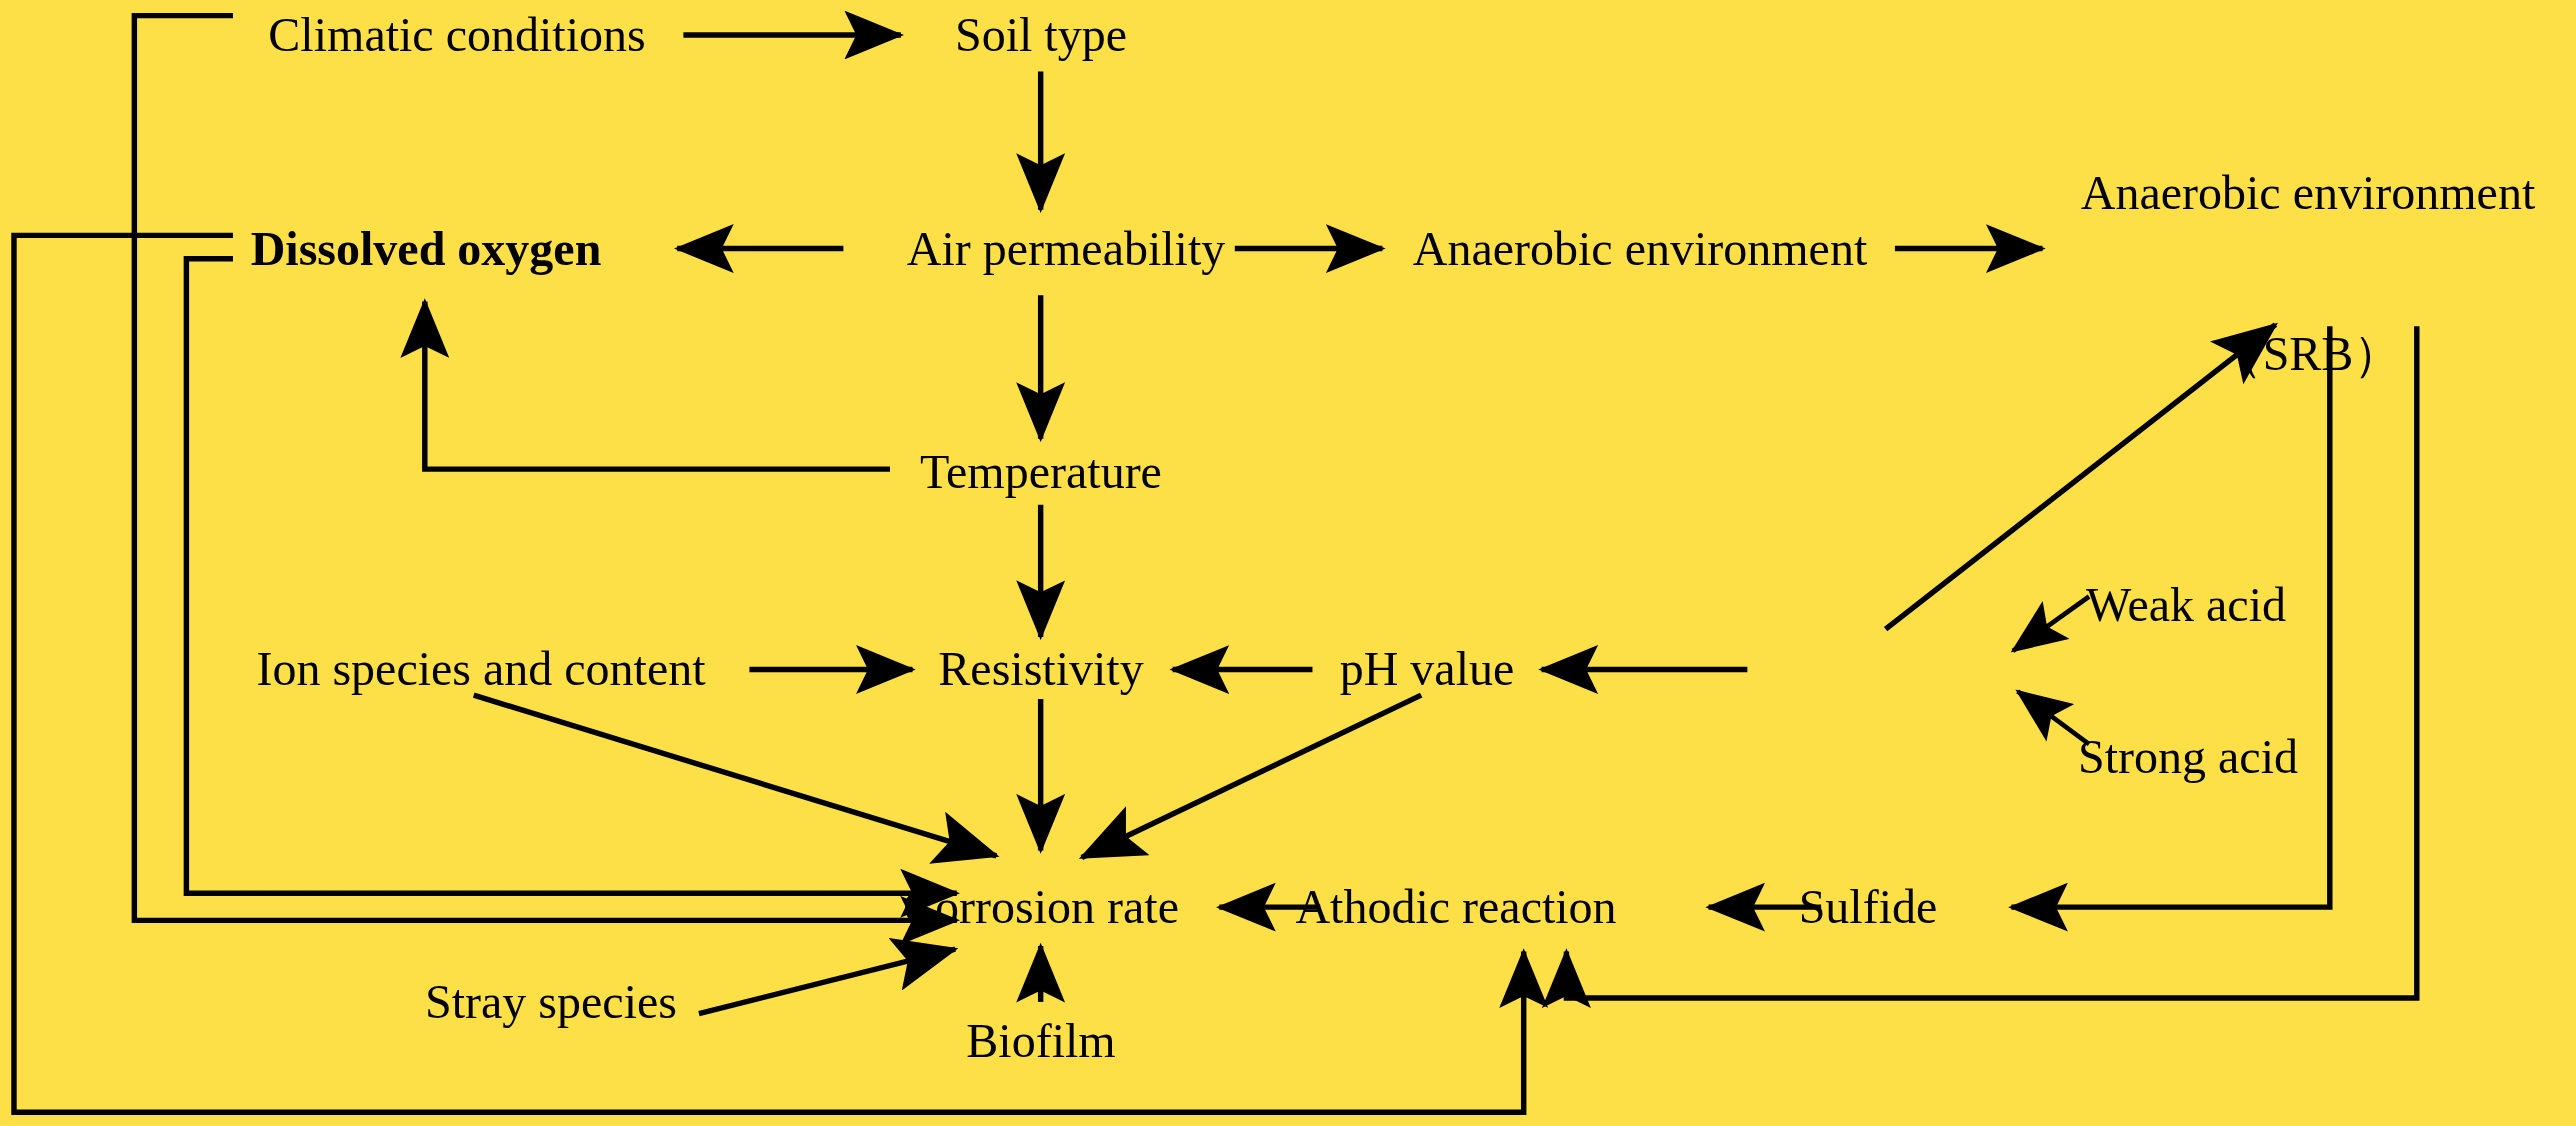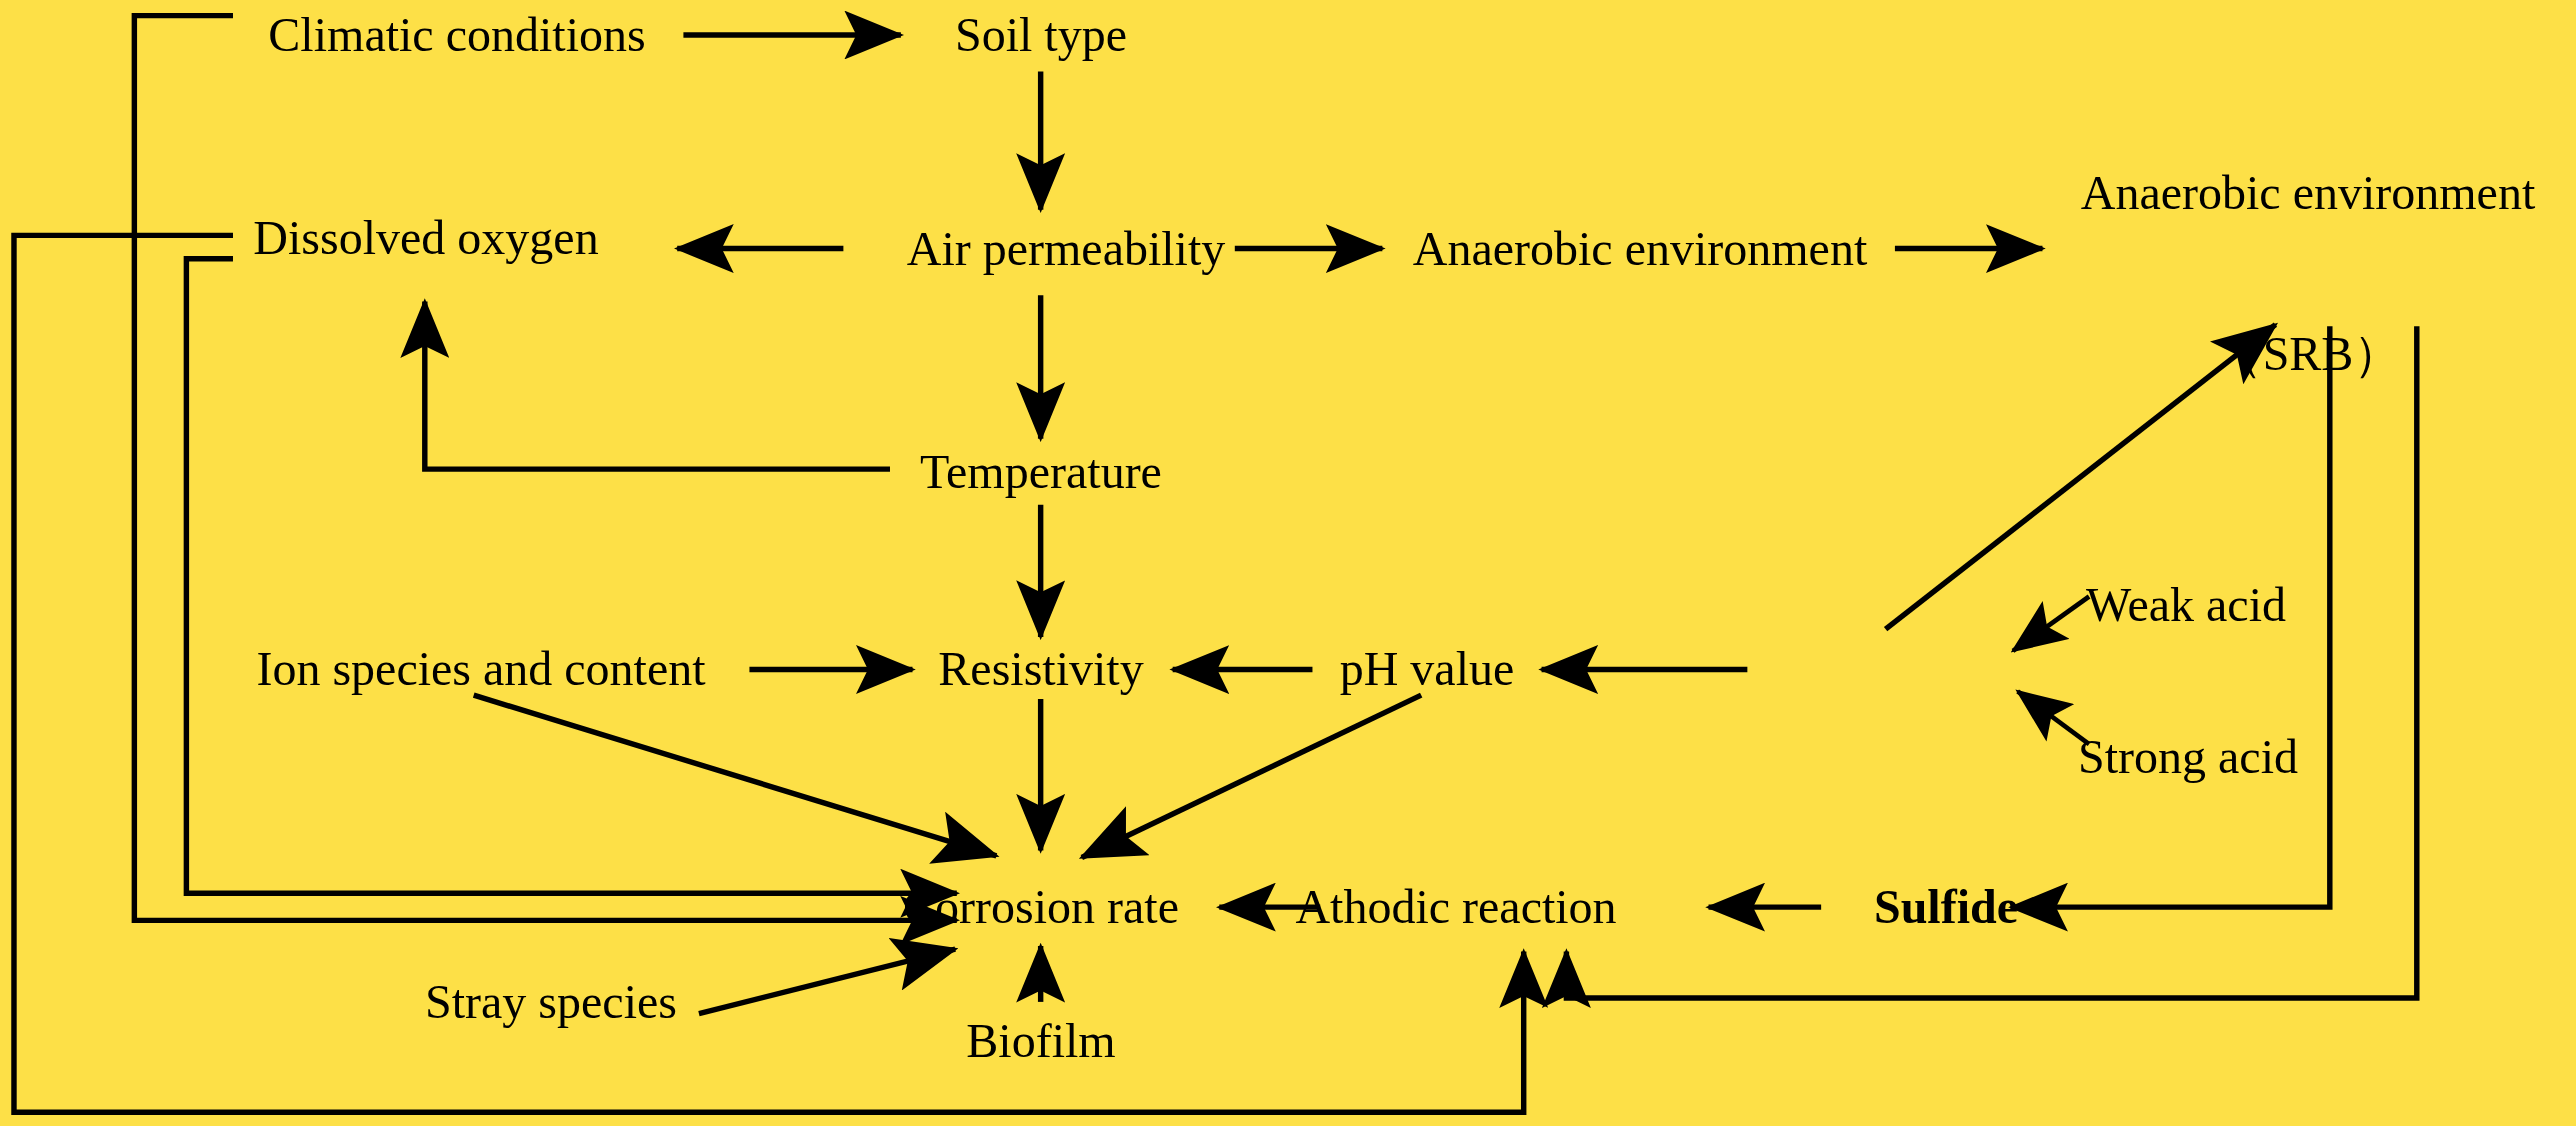--- a/index.html
+++ b/index.html
@@ -106,21 +106,21 @@
 
       <path d="M300 303 L18 303 L18 1432 L1962 1432 L1962 1225" marker-end="url(#ah)"></path>
 
     </g>
   </svg>
 
   <div class="node-label" style="left:457px; top:35px;">Climatic conditions</div>
 
   <div class="node-label" style="left:1041px; top:35px;">Soil type</div>
 
-  <div class="node-label" style="left:426px; top:238px;">Dissolved oxygen</div>
+  <div class="node-label" style="left:426px; top:249px;font-weight:bold;">Dissolved oxygen</div>
 
   <div class="node-label" style="left:1041px; top:249px;margin-left:25px;">Air permeability</div>
 
   <div class="node-label" style="left:1640px; top:249px;">Anaerobic environment</div>
 
   <div class="node-label two-line" style="left:2308px; top:273px;">
     <div>Anaerobic environment</div>
     <div>（SRB）</div>
   </div>
 
@@ -134,20 +134,20 @@
 
 
   <div class="node-label" style="left:2186px; top:573px;margin-top:32px;">Weak acid</div>
 
   <div class="node-label" style="left:2188px; top:757px;">Strong acid</div>
 
   <div class="node-label" style="left:1041px; top:907px;">Corrosion rate</div>
 
   <div class="node-label" style="left:1456px; top:907px;">Athodic reaction</div>
 
-  <div class="node-label" style="left:1946px; top:907px;font-weight:bold;">Sulfide</div>
+  <div class="node-label" style="left:1868px; top:907px;">Sulfide</div>
 
   <div class="node-label" style="left:551px; top:1002px;">Stray species</div>
 
   <div class="node-label" style="left:1041px; top:1041px;">Biofilm</div>
 
 </div>
 
 
 </body></html>

